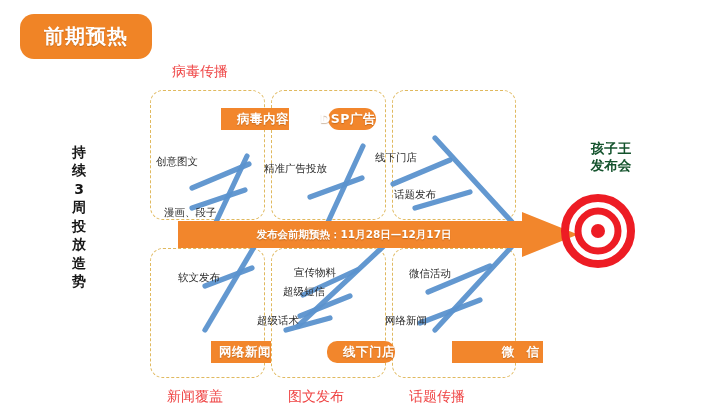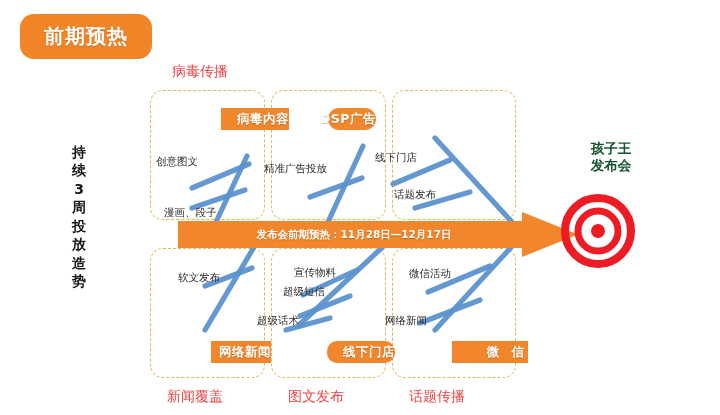--- a/index.html
+++ b/index.html
@@ -158,21 +158,21 @@
   <div class="abs chip" style="left:280px;top:108px;width:48px;border-radius:11px;">
     <span>DSP广告</span>
   </div>
 
   <div class="abs chip" style="left:163px;top:341px;width:60px;">
     <span>网络新闻</span>
   </div>
   <div class="abs chip" style="left:279px;top:341px;width:68px;border-radius:10px;">
     <span>线下门店</span>
   </div>
-  <div class="abs chip wide" style="left:404px;top:341px;width:76px;">
+  <div class="abs chip wide" style="left:404px;top:341px;width:91px;">
     <span>微 信</span>
   </div>
 
   <div class="abs rib-label" style="left:156px;top:156px;">创意图文</div>
   <div class="abs rib-label" style="left:164px;top:191px;margin-top:16px;">漫画、段子</div>
 
   <div class="abs rib-label" style="left:264px;top:163px;">精准广告投放</div>
 
   <div class="abs rib-label" style="left:375px;top:152px;">线下门店</div>
   <div class="abs rib-label" style="left:394px;top:189px;">话题发布</div>

